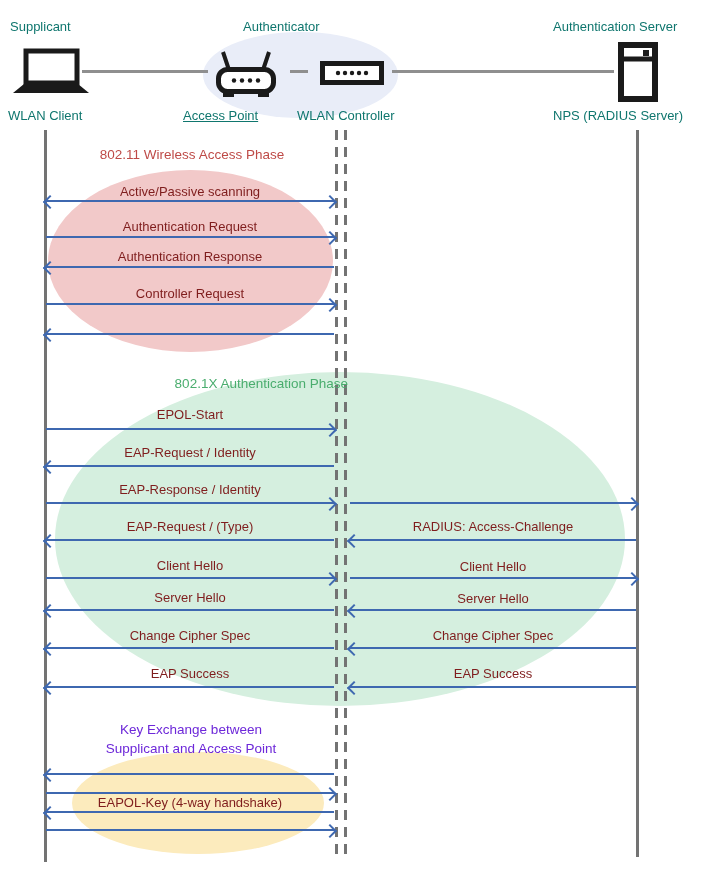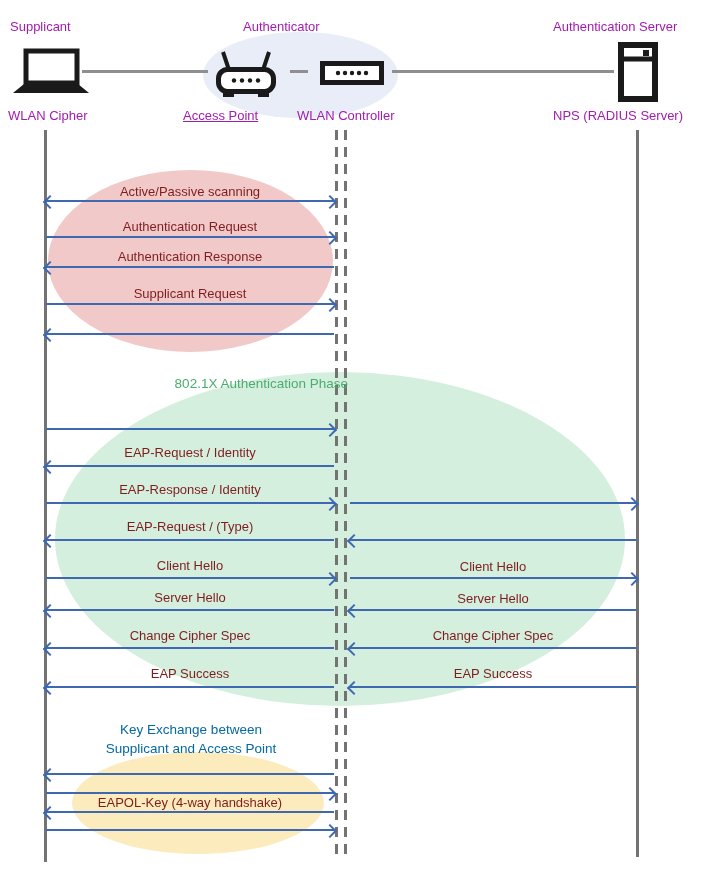--- a/index.html
+++ b/index.html
@@ -1,25 +1,25 @@
 <!DOCTYPE html>
 <html><head>
 <meta charset="utf-8">
 <style>
   html,body{margin:0;padding:0;background:#fff;}
   .canvas{position:relative;width:713px;height:875px;background:#fff;overflow:hidden;
           font-family:"Liberation Sans",sans-serif;color:#262626;}
   .abs{position:absolute;}
   .ellipse{position:absolute;border-radius:50%;}
-  .role-label,.node-label{position:absolute;font-size:13px;color:#a21caf;white-space:nowrap;}
+  .role-label,.node-label{position:absolute;font-size:13px;color:#0f766e;white-space:nowrap;}
   .center{text-align:left;}
   .phase-title{position:absolute;font-size:13.5px;text-align:center;white-space:nowrap;}
   .t-red{color:#BE4A47;}
   .t-green{color:#4AAD6E;text-align:right;}
-  .t-orange{color:#0369a1;}
+  .t-orange{color:#6d28d9;}
   .lifeline{position:absolute;width:3px;background:#737373;}
   .lifeline.dashed{background:repeating-linear-gradient(180deg,#737373 0 10px,transparent 10px 17px);}
   .hline{position:absolute;height:3px;background:#8f8f8f;}
   .msg{position:absolute;font-size:13px;color:#7f1d1d;text-align:center;line-height:15px;white-space:nowrap;}
   .arrow{position:absolute;height:2px;background:#3E68B0;}
   .arrow.dL::before,.arrow.dB::before{content:"";position:absolute;left:-1px;top:-3px;width:8px;height:8px;
       border-top:2px solid #3E68B0;border-left:2px solid #3E68B0;transform:rotate(-45deg);}
   .arrow.dR::after,.arrow.dB::after{content:"";position:absolute;right:-1px;top:-3px;width:8px;height:8px;
       border-top:2px solid #3E68B0;border-right:2px solid #3E68B0;transform:rotate(45deg);}
   svg{display:block;}
@@ -69,63 +69,66 @@
     </svg>
   </div>
   <div class="abs" style="left:618px;top:42px;">
     <svg width="40" height="60" viewBox="0 0 40 60">
       <rect x="3" y="3" width="34" height="54" fill="#ffffff" stroke="#1a1a1a" stroke-width="6"></rect>
       <line x1="4" y1="17" x2="36" y2="17" stroke="#1a1a1a" stroke-width="5"></line>
       <rect x="25" y="8" width="6" height="6" fill="#1a1a1a"></rect>
     </svg>
   </div>
 
-  <div class="node-label" style="left:8px;top:108px;">WLAN Cipher</div>
+  <div class="node-label" style="left:8px;top:108px;">WLAN Client</div>
   <div class="node-label center" style="left:183px;top:108px;width:120px;text-decoration:underline;">Access Point</div>
   <div class="node-label center" style="left:297px;top:108px;width:130px;">WLAN Controller</div>
   <div class="node-label center" style="left:553px;top:108px;width:160px;">NPS (RADIUS Server)</div>
 
   <div class="ellipse" style="left:48px;top:170px;width:285px;height:182px;background:#F2C9C9;"></div>
   <div class="ellipse" style="left:55px;top:372px;width:570px;height:334px;background:#D5EFDF;"></div>
   <div class="ellipse" style="left:72px;top:752px;width:252px;height:102px;background:#FCEBBD;"></div>
 
   <div class="lifeline" style="left:44px;top:130px;height:732px;"></div>
   <div class="lifeline dashed" style="left:335px;top:130px;height:727px;"></div>
   <div class="lifeline dashed" style="left:344px;top:130px;height:727px;"></div>
   <div class="lifeline" style="left:636px;top:130px;height:727px;"></div>
 
+  <div class="phase-title t-red" style="left:46px;top:147px;width:292px;">802.11 Wireless Access Phase</div>
   <div class="phase-title t-green" style="left:56px;top:376px;width:292px;">802.1X Authentication Phase</div>
   <div class="phase-title t-orange" style="left:46px;top:722px;width:290px;">Key Exchange between</div>
   <div class="phase-title t-orange" style="left:46px;top:741px;width:290px;">Supplicant and Access Point</div>
 
   <div class="msg" style="left:46px;top:184px;width:288px;">Active/Passive scanning</div>
   <div class="arrow dB" style="left:46px;top:200px;width:288px;"></div>
 
   <div class="msg" style="left:46px;top:219px;width:288px;">Authentication Request</div>
   <div class="arrow dR" style="left:46px;top:236px;width:288px;"></div>
 
   <div class="msg" style="left:46px;top:249px;width:288px;">Authentication Response</div>
   <div class="arrow dL" style="left:46px;top:266px;width:288px;"></div>
 
-  <div class="msg" style="left:46px;top:286px;width:288px;">Supplicant Request</div>
+  <div class="msg" style="left:46px;top:286px;width:288px;">Controller Request</div>
   <div class="arrow dR" style="left:46px;top:303px;width:288px;"></div>
 
   <div class="arrow dL" style="left:46px;top:333px;width:288px;"></div>
 
+  <div class="msg" style="left:46px;top:407px;width:288px;">EPOL-Start</div>
   <div class="arrow dR" style="left:46px;top:428px;width:288px;"></div>
 
   <div class="msg" style="left:46px;top:445px;width:288px;">EAP-Request / Identity</div>
   <div class="arrow dL" style="left:46px;top:465px;width:288px;"></div>
 
   <div class="msg" style="left:46px;top:482px;width:288px;text-align:center;">EAP-Response / Identity</div>
   <div class="arrow dR" style="left:46px;top:502px;width:288px;"></div>
   <div class="arrow dR" style="left:350px;top:502px;width:286px;"></div>
 
   <div class="msg" style="left:46px;top:519px;width:288px;">EAP-Request / (Type)</div>
   <div class="arrow dL" style="left:46px;top:539px;width:288px;"></div>
+  <div class="msg" style="left:350px;top:519px;width:286px;">RADIUS: Access-Challenge</div>
   <div class="arrow dL" style="left:350px;top:539px;width:286px;"></div>
 
   <div class="msg" style="left:46px;top:558px;width:288px;">Client Hello</div>
   <div class="arrow dR" style="left:46px;top:577px;width:288px;"></div>
   <div class="msg" style="left:350px;top:559px;width:286px;">Client Hello</div>
   <div class="arrow dR" style="left:350px;top:577px;width:286px;"></div>
 
   <div class="msg" style="left:46px;top:590px;width:288px;">Server Hello</div>
   <div class="arrow dL" style="left:46px;top:609px;width:288px;"></div>
   <div class="msg" style="left:350px;top:591px;width:286px;">Server Hello</div>

